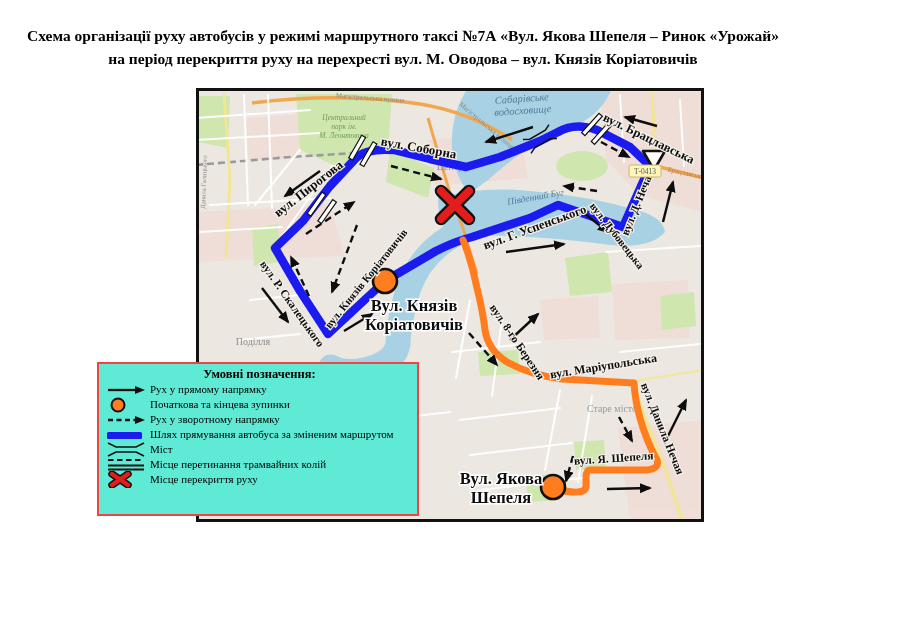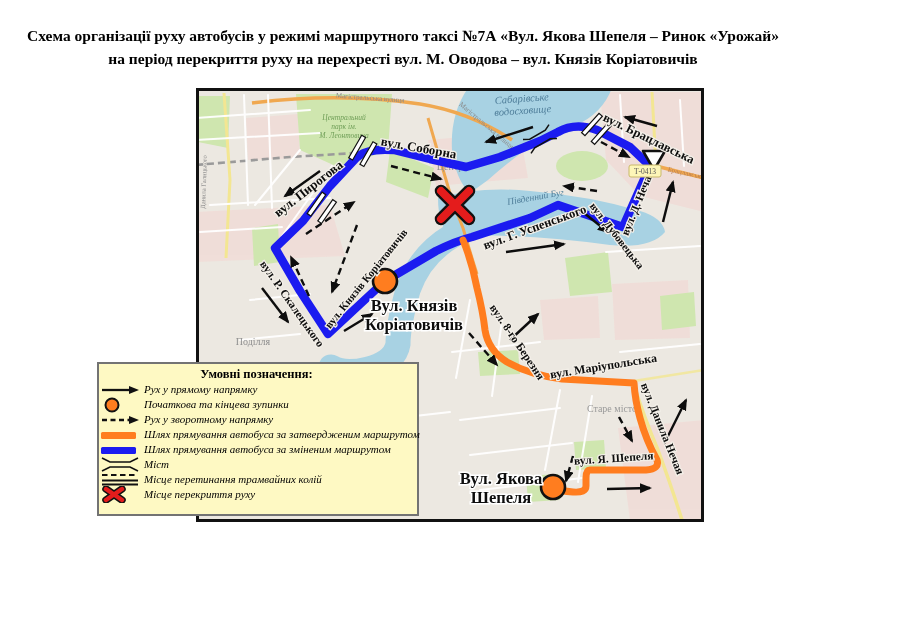--- a/index.html
+++ b/index.html
@@ -10,29 +10,29 @@
   }
   .title{
     position:absolute;left:0;top:24px;width:806px;text-align:center;
     font-weight:bold;font-size:15.5px;line-height:1.5;
   }
   .map-wrap{
     position:absolute;left:196px;top:88px;width:508px;height:434px;
   }
   .legend{
     position:absolute;left:97px;top:362px;width:322px;height:154px;
-    background:#fef9c3;border:2px solid #737373;z-index:5;
-    box-sizing:border-box;padding:3px 4px 2px 1px;
+    background:#5eead4;border:2px solid #ef4444;z-index:5;
+    box-sizing:border-box;padding:3px 4px 2px 7px;
   }
   .legend-title{
     text-align:center;font-weight:bold;font-size:12.5px;line-height:15px;
   }
   .lrow{display:flex;align-items:center;height:15.05px;}
   .licon{width:44px;flex:0 0 44px;display:flex;align-items:center;}
-  .ltext{font-size:11px;white-space:nowrap;line-height:15px;font-style:italic;}
+  .ltext{font-size:11px;white-space:nowrap;line-height:15px;}
   svg text{font-family:"Liberation Serif","DejaVu Serif",serif;}
   .stl{font-weight:bold;fill:#0d0d0d;paint-order:stroke;stroke:#f3efe8;stroke-width:2.6px;text-anchor:middle;}
   .big{font-weight:bold;fill:#0d0d0d;paint-order:stroke;stroke:#ffffff;stroke-width:3px;text-anchor:middle;font-size:16.5px;}
   .plc{text-anchor:middle;}
   .sa{stroke:#0d0d0d;stroke-width:2.4;fill:none;marker-end:url(#mA);}
   .da{stroke:#0d0d0d;stroke-width:2.4;fill:none;marker-end:url(#mA);stroke-dasharray:7 4.5;}
   .wroad{stroke:#ffffff;stroke-width:2;stroke-linecap:round;opacity:.95;}
 </style>
 </head>
 <body>
@@ -251,28 +251,20 @@
   <div class="lrow">
     <span class="licon">
       <svg width="40" height="12">
           <line x1="2" y1="6" x2="30" y2="6" stroke="#111" stroke-width="2.3" stroke-dasharray="5 3.5"></line>
           <polygon points="29,2 39,6 29,10" fill="#111"></polygon>
         </svg>
     </span>
     <span class="ltext">Рух у зворотному напрямку</span>
   </div>
 
-  <div class="lrow">
-    <span class="licon">
-      <svg width="40" height="12">
-          <rect x="1" y="3" width="35" height="7" rx="1.5" fill="#ff7d1f"></rect>
-        </svg>
-    </span>
-    <span class="ltext">Шлях прямування автобуса за затвердженим маршрутом</span>
-  </div>
 
   <div class="lrow">
     <span class="licon">
       <svg width="40" height="12">
           <rect x="1" y="3" width="35" height="7" rx="1.5" fill="#1b1bf0"></rect>
         </svg>
     </span>
     <span class="ltext">Шлях прямування автобуса за зміненим маршрутом</span>
   </div>
 

